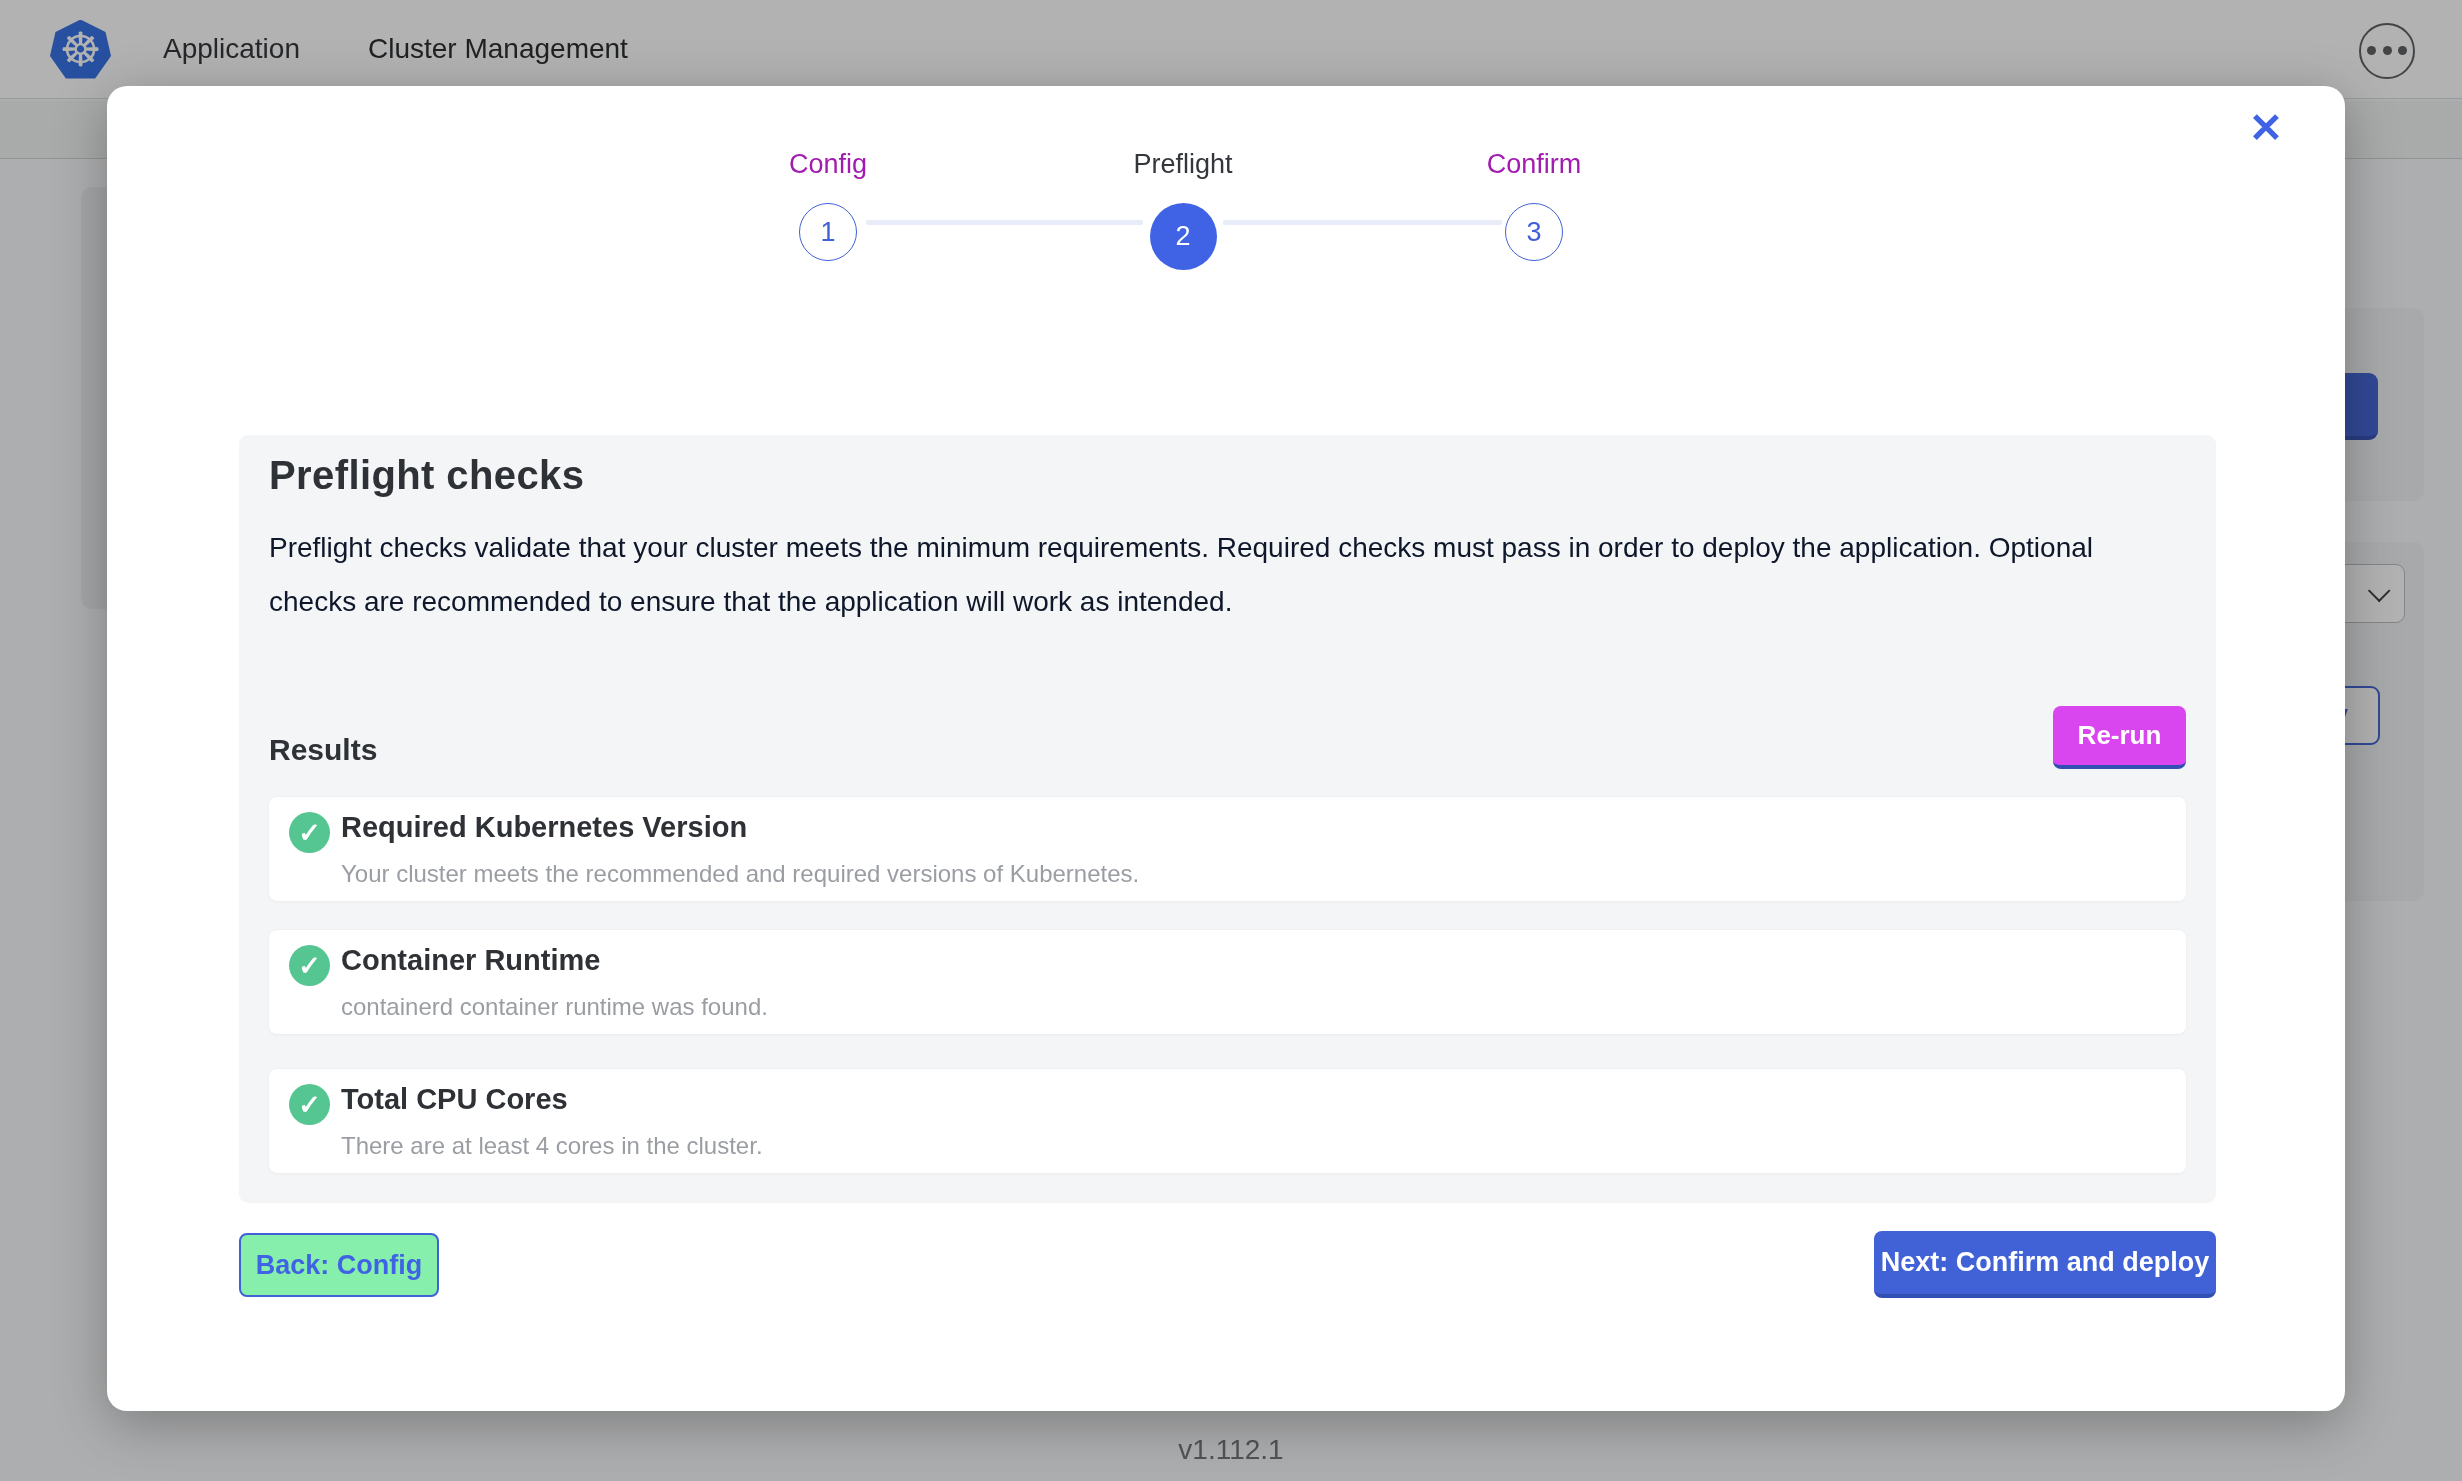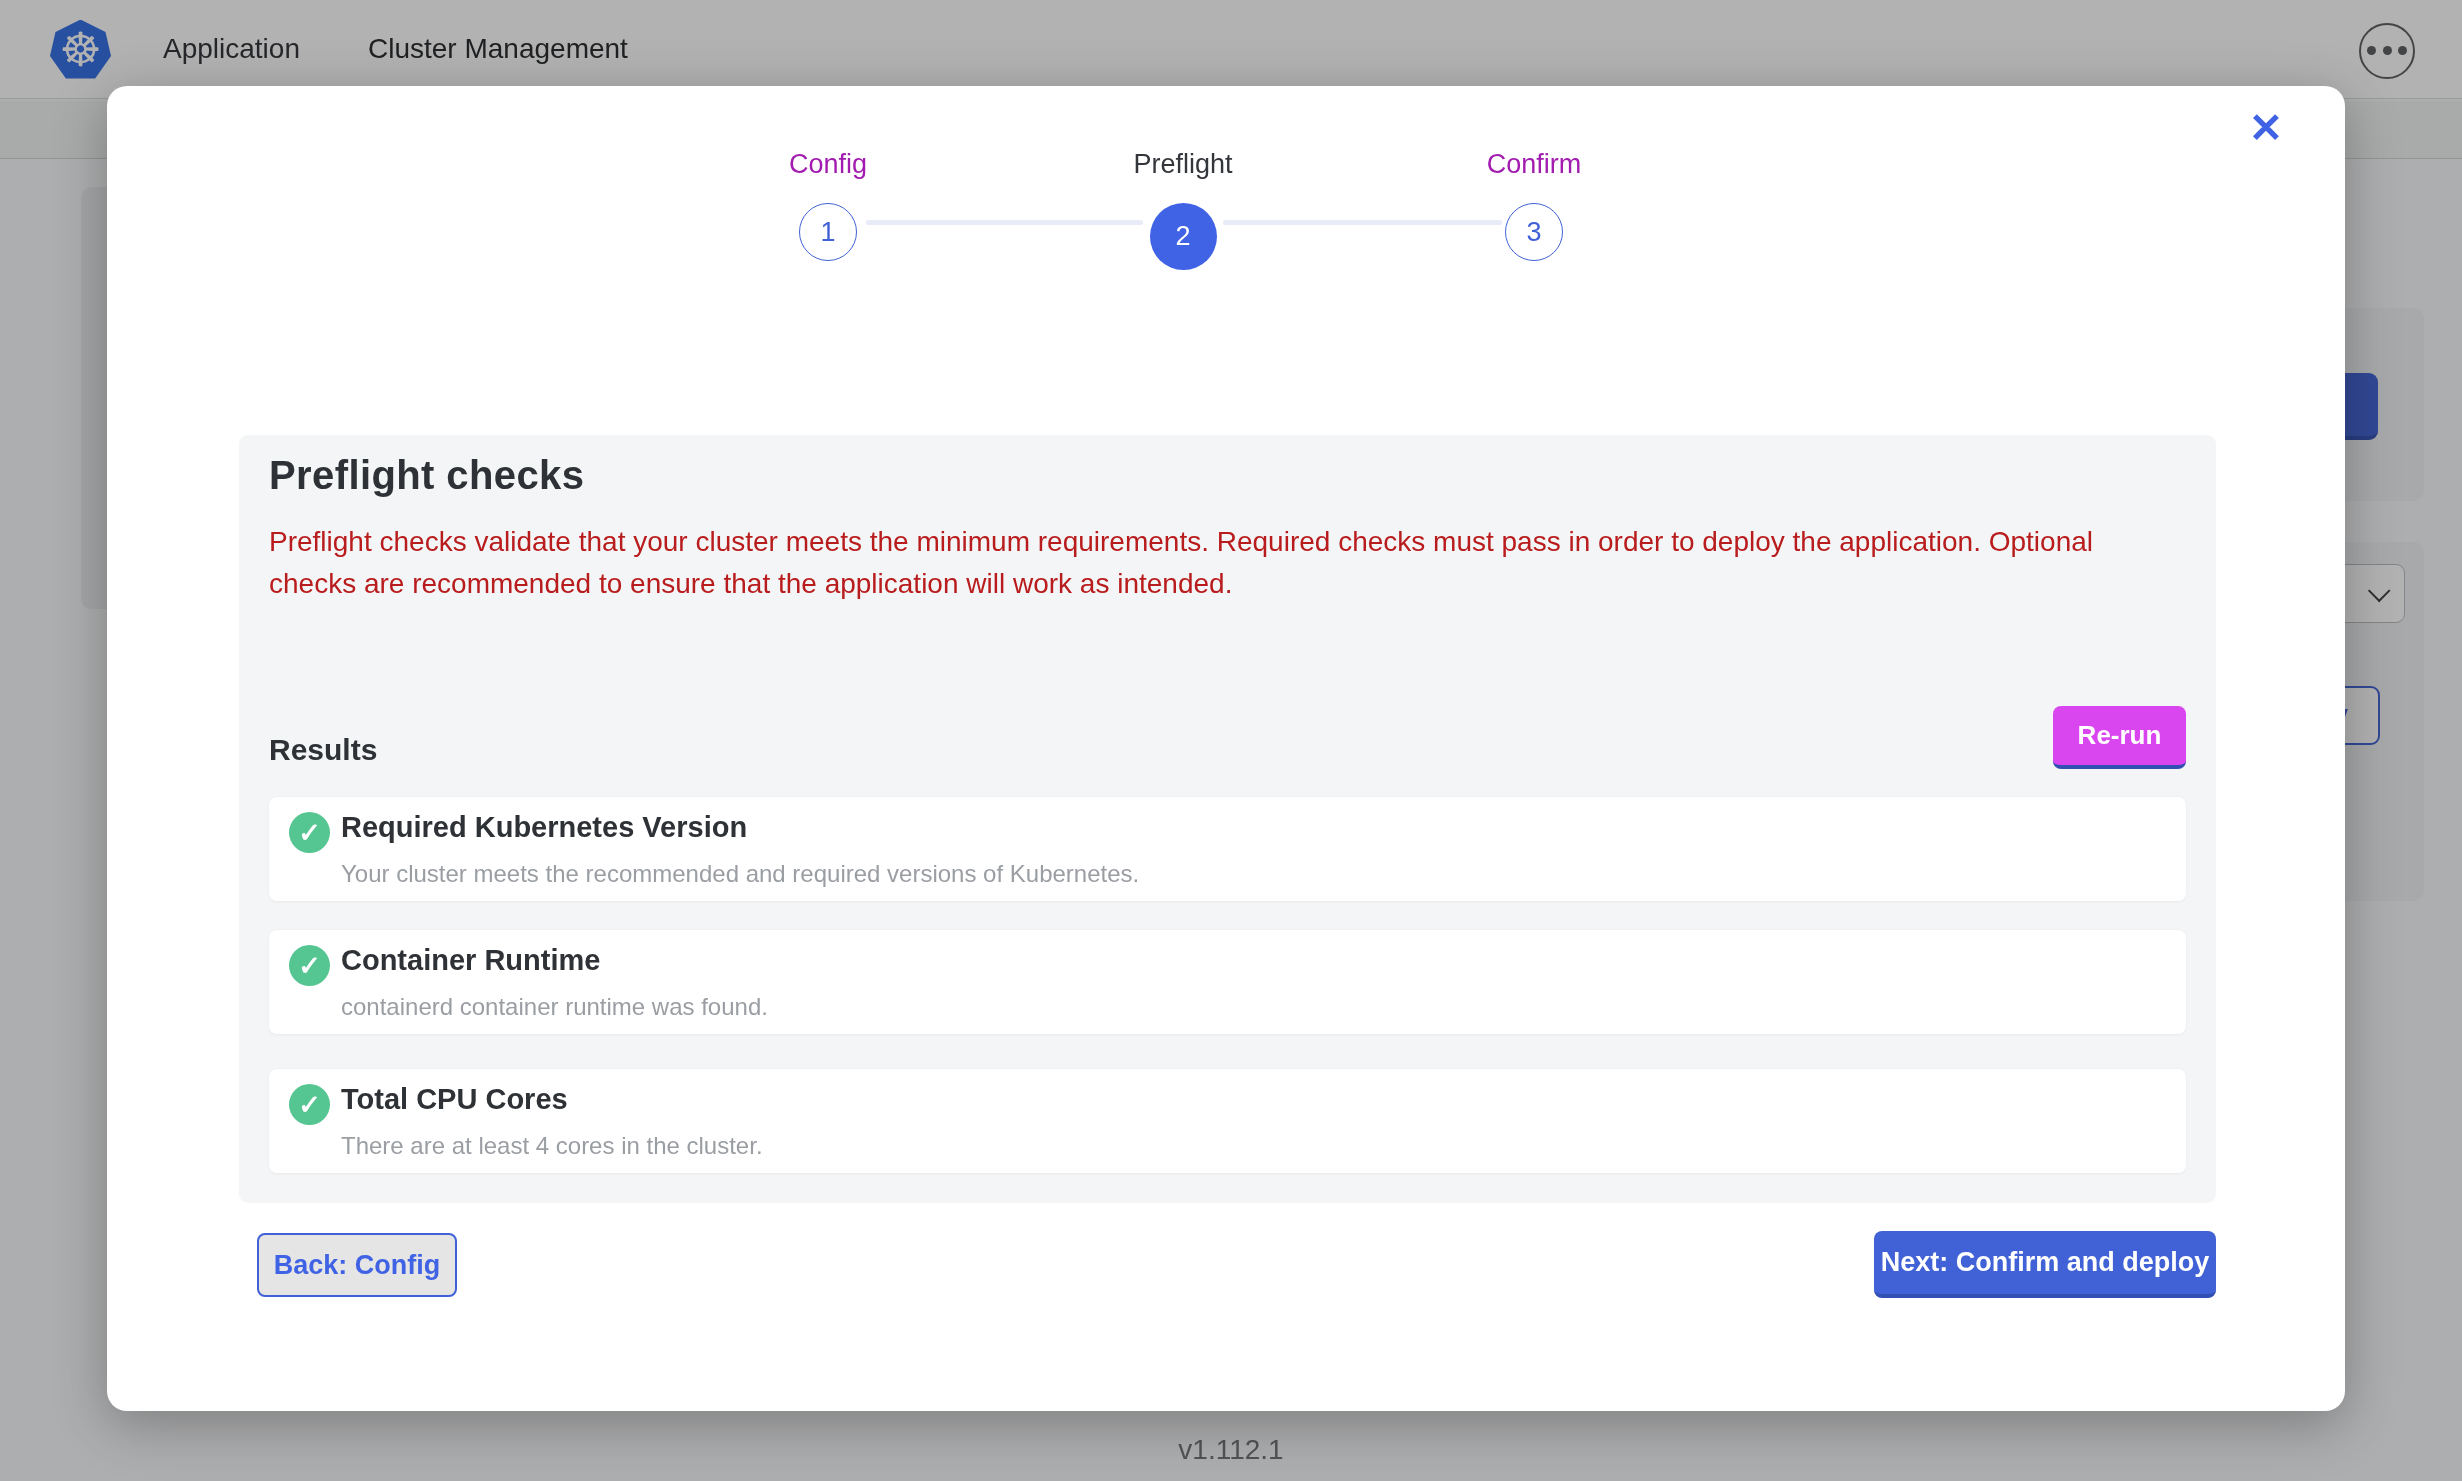--- a/index.html
+++ b/index.html
@@ -95,21 +95,21 @@
   .step.active .step-circle { width:67px; height:67px; background:#3f63e4; color:#ffffff; border:none; }
   .step-line { position:absolute; height:5.4px; background:#e8ebf8; border-radius:2.7px; }
 
   
   .panel {
     position:absolute; left:132px; top:349px; width:1977px; height:768px;
     background:#f4f5f7; border-radius:9px; padding:18px 30px;
   }
   .panel-title { font-size:40px; font-weight:bold; color:#2e3135; letter-spacing:0.4px; }
   .panel-desc {
-    margin-top:23.4px; font-size:28px; line-height:42px; color:#b91c1c; max-width:1869px;
+    margin-top:23.4px; font-size:28px; line-height:54px; color:#0f172a; max-width:1869px;
   }
   .results-bar { position:absolute; left:30px; right:30px; top:271px; height:68px; }
   .results-heading { position:absolute; left:0; top:27px; font-size:30px; font-weight:bold; color:#2e3135; }
   .rerun-btn {
     position:absolute; right:0; top:0; width:133px; height:63px;
     background:#d946ef; border:none; border-bottom:4.5px solid #324fb4; border-radius:8px;
     color:#ffffff; font-size:26px; font-weight:bold; cursor:pointer;
     font-family:"Liberation Sans", sans-serif;
   }
   .check-row {
@@ -121,22 +121,22 @@
   .check-row.r2 { top:634px; }
   .check-icon {
     position:absolute; left:20px; top:15.3px; width:41px; height:41px; border-radius:50%;
     background:#55c591; color:#ffffff; display:flex; align-items:center; justify-content:center;
     font-size:27px; font-weight:bold;
   }
   .check-title { position:absolute; left:72px; top:14.4px; font-size:29px; font-weight:bold; color:#2e3135; }
   .check-msg { position:absolute; left:72px; top:63px; font-size:24px; color:#9a9ea3; }
 
   .back-btn {
-    position:absolute; left:150px; top:1147px; width:200px; height:64px;
-    background:#e5e5e5; border:2.7px solid #4161d6; border-radius:8px;
+    position:absolute; left:132px; top:1147px; width:200px; height:64px;
+    background:#86efac; border:2.7px solid #4161d6; border-radius:8px;
     color:#3f63e4; font-size:27px; font-weight:bold; cursor:pointer;
     font-family:"Liberation Sans", sans-serif;
   }
   .next-btn {
     position:absolute; left:1767px; top:1145px; width:342px; height:67px;
     background:#4161d6; border:none; border-bottom:4.5px solid #324fb4; border-radius:8px;
     color:#ffffff; font-size:27px; font-weight:bold; cursor:pointer;
     font-family:"Liberation Sans", sans-serif;
   }
 </style>

